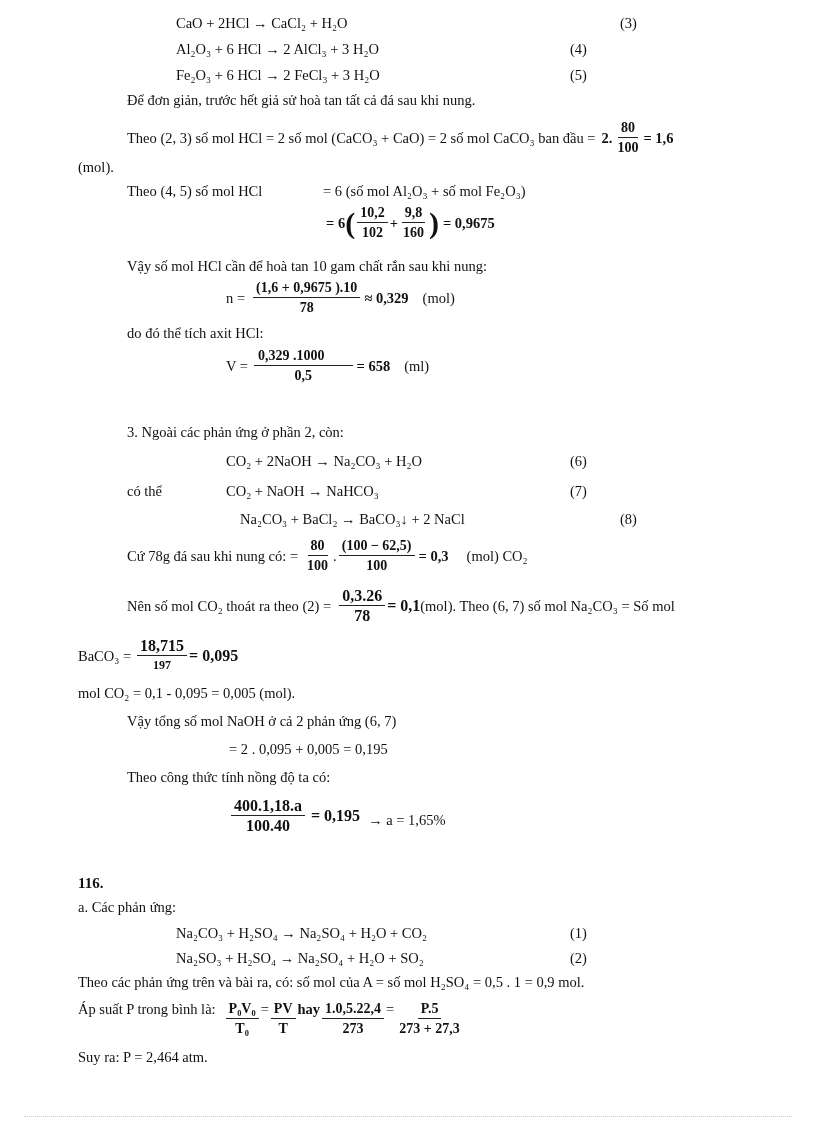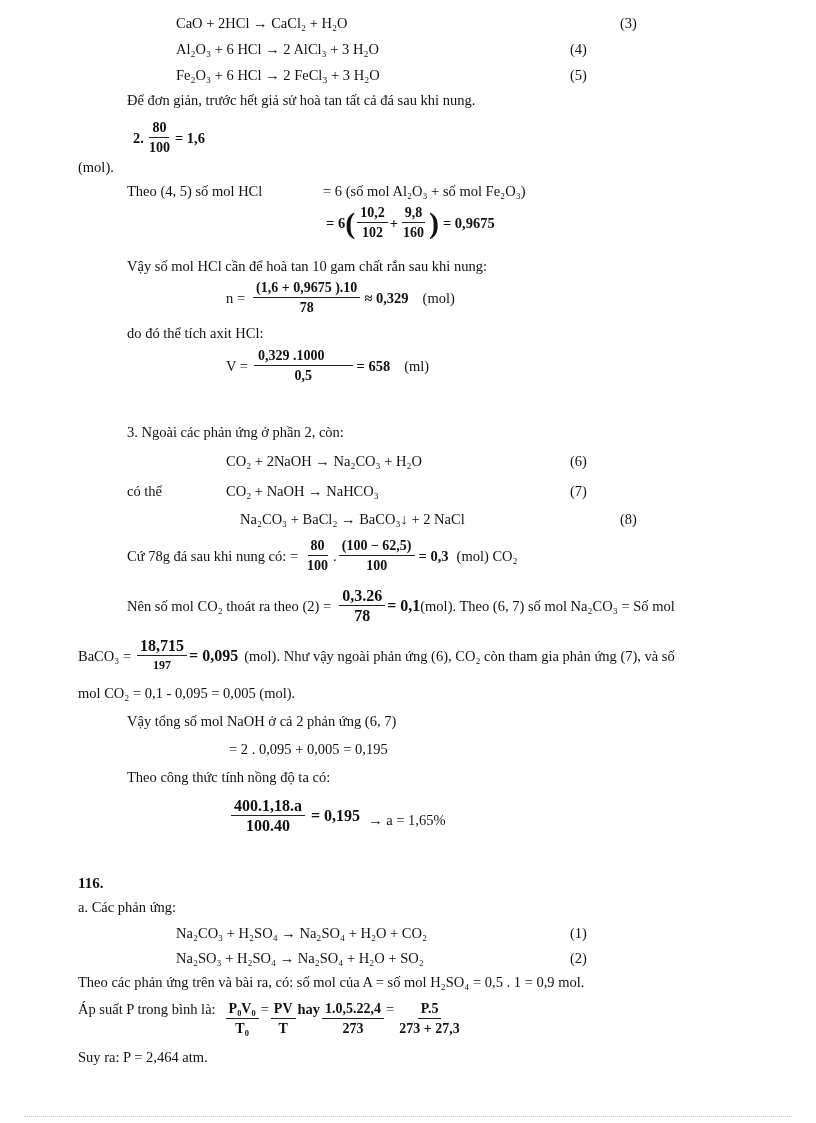--- a/index.html
+++ b/index.html
@@ -32,20 +32,21 @@
 
 <div class="ln" style="left:176px;top:66px;">
   <span>Fe₂O₃ + 6 HCl</span> →
   <span>2 FeCl₃ + 3 H₂O</span>
 </div>
 <div class="num" style="left:570px;top:66px;">(5)</div>
 
 <div class="ln" style="left:127px;top:91px;">Để đơn giản, trước hết giả sử hoà tan tất cả đá sau khi nung.</div>
 
 <div class="ln" style="left:127px;top:119px;display:flex;align-items:center;line-height:18px;">
+  <span>Theo (2, 3) số mol HCl = 2 số mol (CaCO₃ + CaO) = 2 số mol CaCO₃ ban đầu =</span>
   <span class="mathb" style="margin-left:6px;">2.</span>
   <span class="frac">
     <span class="top">80</span>
     <span class="bot">100</span>
   </span>
   <span class="mathb">= 1,6</span>
 </div>
 <div class="ln" style="left:78px;top:158px;">(mol).</div>
 
 <div class="ln" style="left:127px;top:182px;">Theo (4, 5) số mol HCl</div>
@@ -107,41 +108,40 @@
   <span class="frac" style="margin-left:6px;">
     <span class="top">80</span>
     <span class="bot">100</span>
   </span>
   <span>.</span>
   <span class="frac">
     <span class="top">(100 − 62,5)</span>
     <span class="bot">100</span>
   </span>
   <span class="mathb" style="margin-left:2px;">= 0,3</span>
-  <span style="margin-left:8px;">(mol) CO₂</span>
+  <span style="margin-left:18px;">(mol) CO₂</span>
 </div>
 
 <div class="ln" style="left:127px;top:587px;display:flex;align-items:center;justify-content:flex-end;">
   <span>Nên số mol CO₂ thoát ra theo (2) =</span>
   <span class="frac" style="margin-left:8px;">
     <span class="top" style="font-size:16px;">0,3.26</span>
     <span class="bot" style="font-size:16px;">78</span>
   </span>
   <span class="mathb" style="font-size:16px;">= 0,1</span>
   <span>(mol). Theo (6, 7) số mol Na₂CO₃ = Số mol</span>
 </div>
 
 <div class="ln" style="left:78px;top:637px;display:flex;align-items:center;">
   <span>BaCO₃ =</span>
   <span class="frac" style="margin-left:6px;">
     <span class="top" style="font-size:16px;">18,715</span>
     <span class="bot" style="font-size:12px;">197</span>
   </span>
   <span class="mathb" style="font-size:16px;">= 0,095</span>
-  <span style="margin-left:6px;">(mol). Như vậy ngoài phản ứng (6), CO₂ còn tham gia phản ứng (7), và số</span>
 </div>
 <div class="ln" style="left:78px;top:684px;">mol CO₂ = 0,1 - 0,095 = 0,005 (mol).</div>
 
 <div class="ln" style="left:127px;top:712px;">Vậy tổng số mol NaOH ở cả 2 phản ứng (6, 7)</div>
 <div class="ln" style="left:229px;top:740px;">= 2 . 0,095 + 0,005 = 0,195</div>
 <div class="ln" style="left:127px;top:768px;">Theo công thức tính nồng độ ta có:</div>
 
 <div class="ln" style="left:229px;top:797px;display:flex;align-items:center;">
   <span class="frac">
     <span class="top" style="font-size:16px;">400.1,18.a</span>

